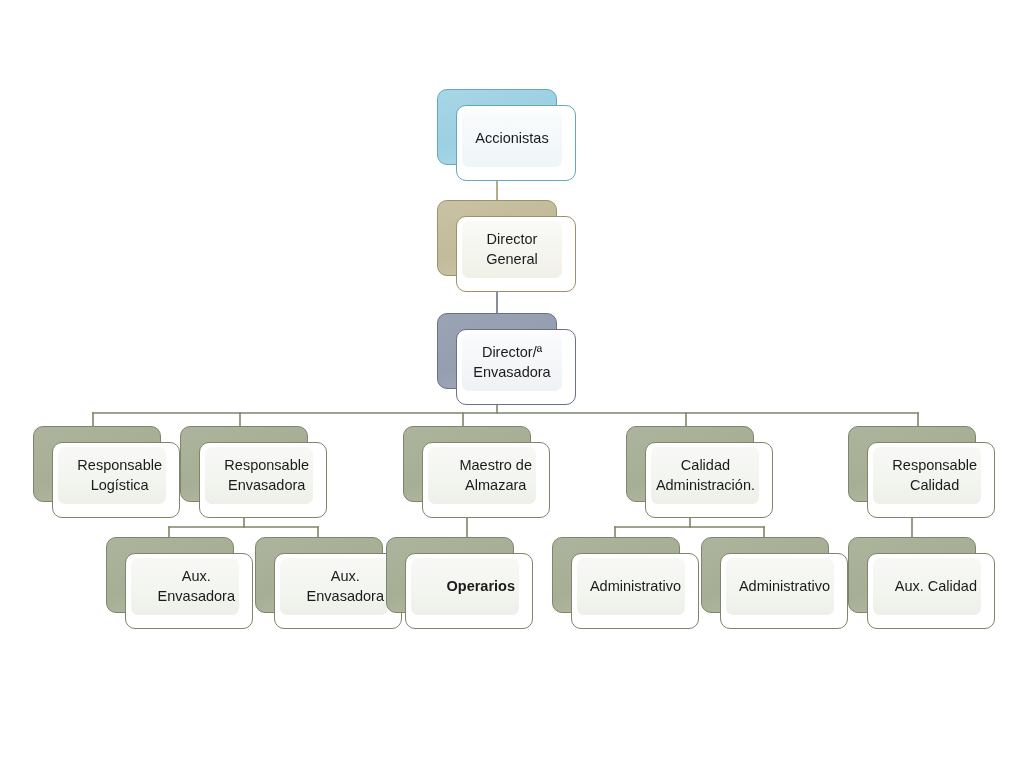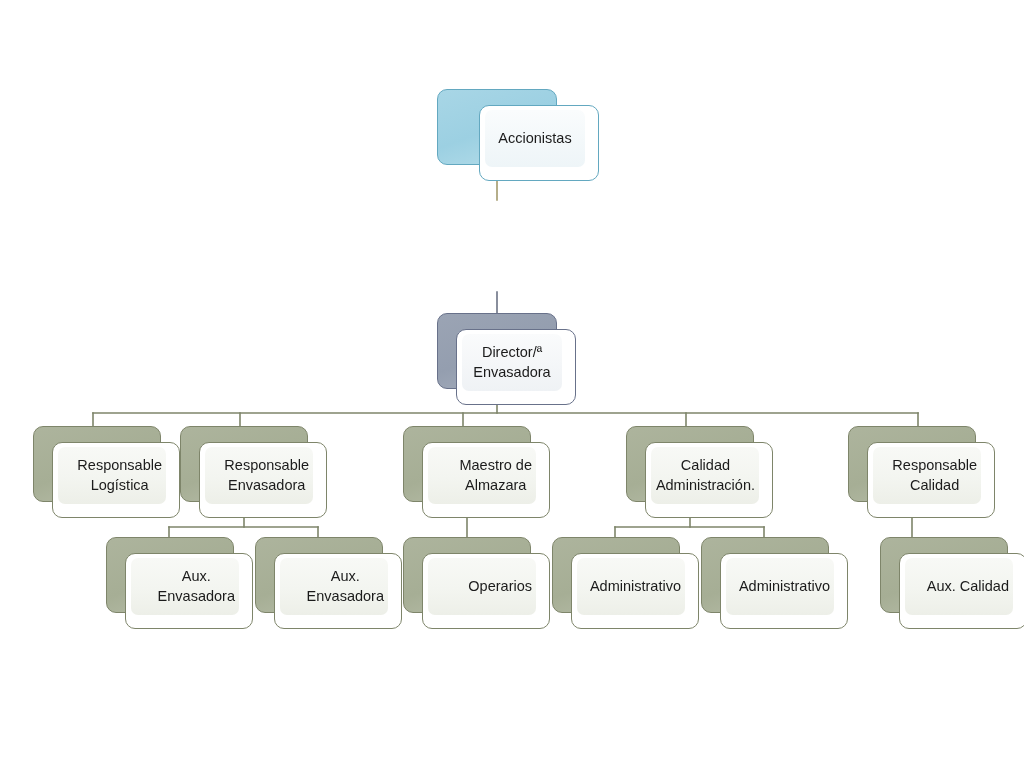--- a/index.html
+++ b/index.html
@@ -65,21 +65,21 @@
     text-align: center;
     white-space: pre-line;
     padding: 0 4px;
   }
 
   
   .theme-teal .plate {
     background: linear-gradient(160deg, #a8d6e6 0%, #9cd0e2 50%, #b9dfeb 100%);
     border: 1px solid #63a8c0;
   }
-  .theme-teal .card { border-color: #63a8c0; margin-left: 23px; }
+  .theme-teal .card { border-color: #63a8c0; }
   .theme-teal .inner {
     background: linear-gradient(180deg, #fafcfd 0%, #f3f8fa 55%, #eef5f8 100%);
   }
 
   
   .theme-khaki .plate {
     background: linear-gradient(160deg, #c9c2a4 0%, #c2bb9a 50%, #d2ccb2 100%);
     border: 1px solid #9b9269;
   }
   .theme-khaki .card { border-color: #9b9269; }
@@ -148,20 +148,29 @@
 
   <div class="node theme-teal" style="left:437px; top:89px; width:120px; height:76px;">
     <div class="plate"></div>
     <div class="card">
       <div class="inner">
         <div class="label">Accionistas</div>
       </div>
     </div>
   </div>
 
+  <div class="node theme-khaki" style="left:437px; top:200px; width:120px; height:76px;">
+    <div class="plate"></div>
+    <div class="card">
+      <div class="inner">
+        <div class="label">Director
+General</div>
+      </div>
+    </div>
+  </div>
 
   <div class="node theme-steel" style="left:437px; top:313px; width:120px; height:76px;">
     <div class="plate"></div>
     <div class="card">
       <div class="inner">
         <div class="label">Director/ª
 Envasadora</div>
       </div>
     </div>
   </div>
@@ -229,21 +238,21 @@
   <div class="node theme-sage" style="left:255px; top:537px; width:128px; height:76px;">
     <div class="plate"></div>
     <div class="card">
       <div class="inner">
         <div class="label">Aux.
 Envasadora</div>
       </div>
     </div>
   </div>
 
-  <div class="node theme-sage" style="left:403px; top:537px; width:128px; height:76px;">
+  <div class="node theme-sage" style="left:386px; top:537px; width:128px; height:76px;font-weight:bold;">
     <div class="plate"></div>
     <div class="card">
       <div class="inner">
         <div class="label">Operarios</div>
       </div>
     </div>
   </div>
 
   <div class="node theme-sage" style="left:552px; top:537px; width:128px; height:76px;">
     <div class="plate"></div>
@@ -256,21 +265,21 @@
 
   <div class="node theme-sage" style="left:701px; top:537px; width:128px; height:76px;">
     <div class="plate"></div>
     <div class="card">
       <div class="inner">
         <div class="label">Administrativo</div>
       </div>
     </div>
   </div>
 
-  <div class="node theme-sage" style="left:848px; top:537px; width:128px; height:76px;margin-left:32px;">
+  <div class="node theme-sage" style="left:848px; top:537px; width:128px; height:76px;">
     <div class="plate"></div>
     <div class="card">
       <div class="inner">
         <div class="label">Aux. Calidad</div>
       </div>
     </div>
   </div>
 
 </div>
 

